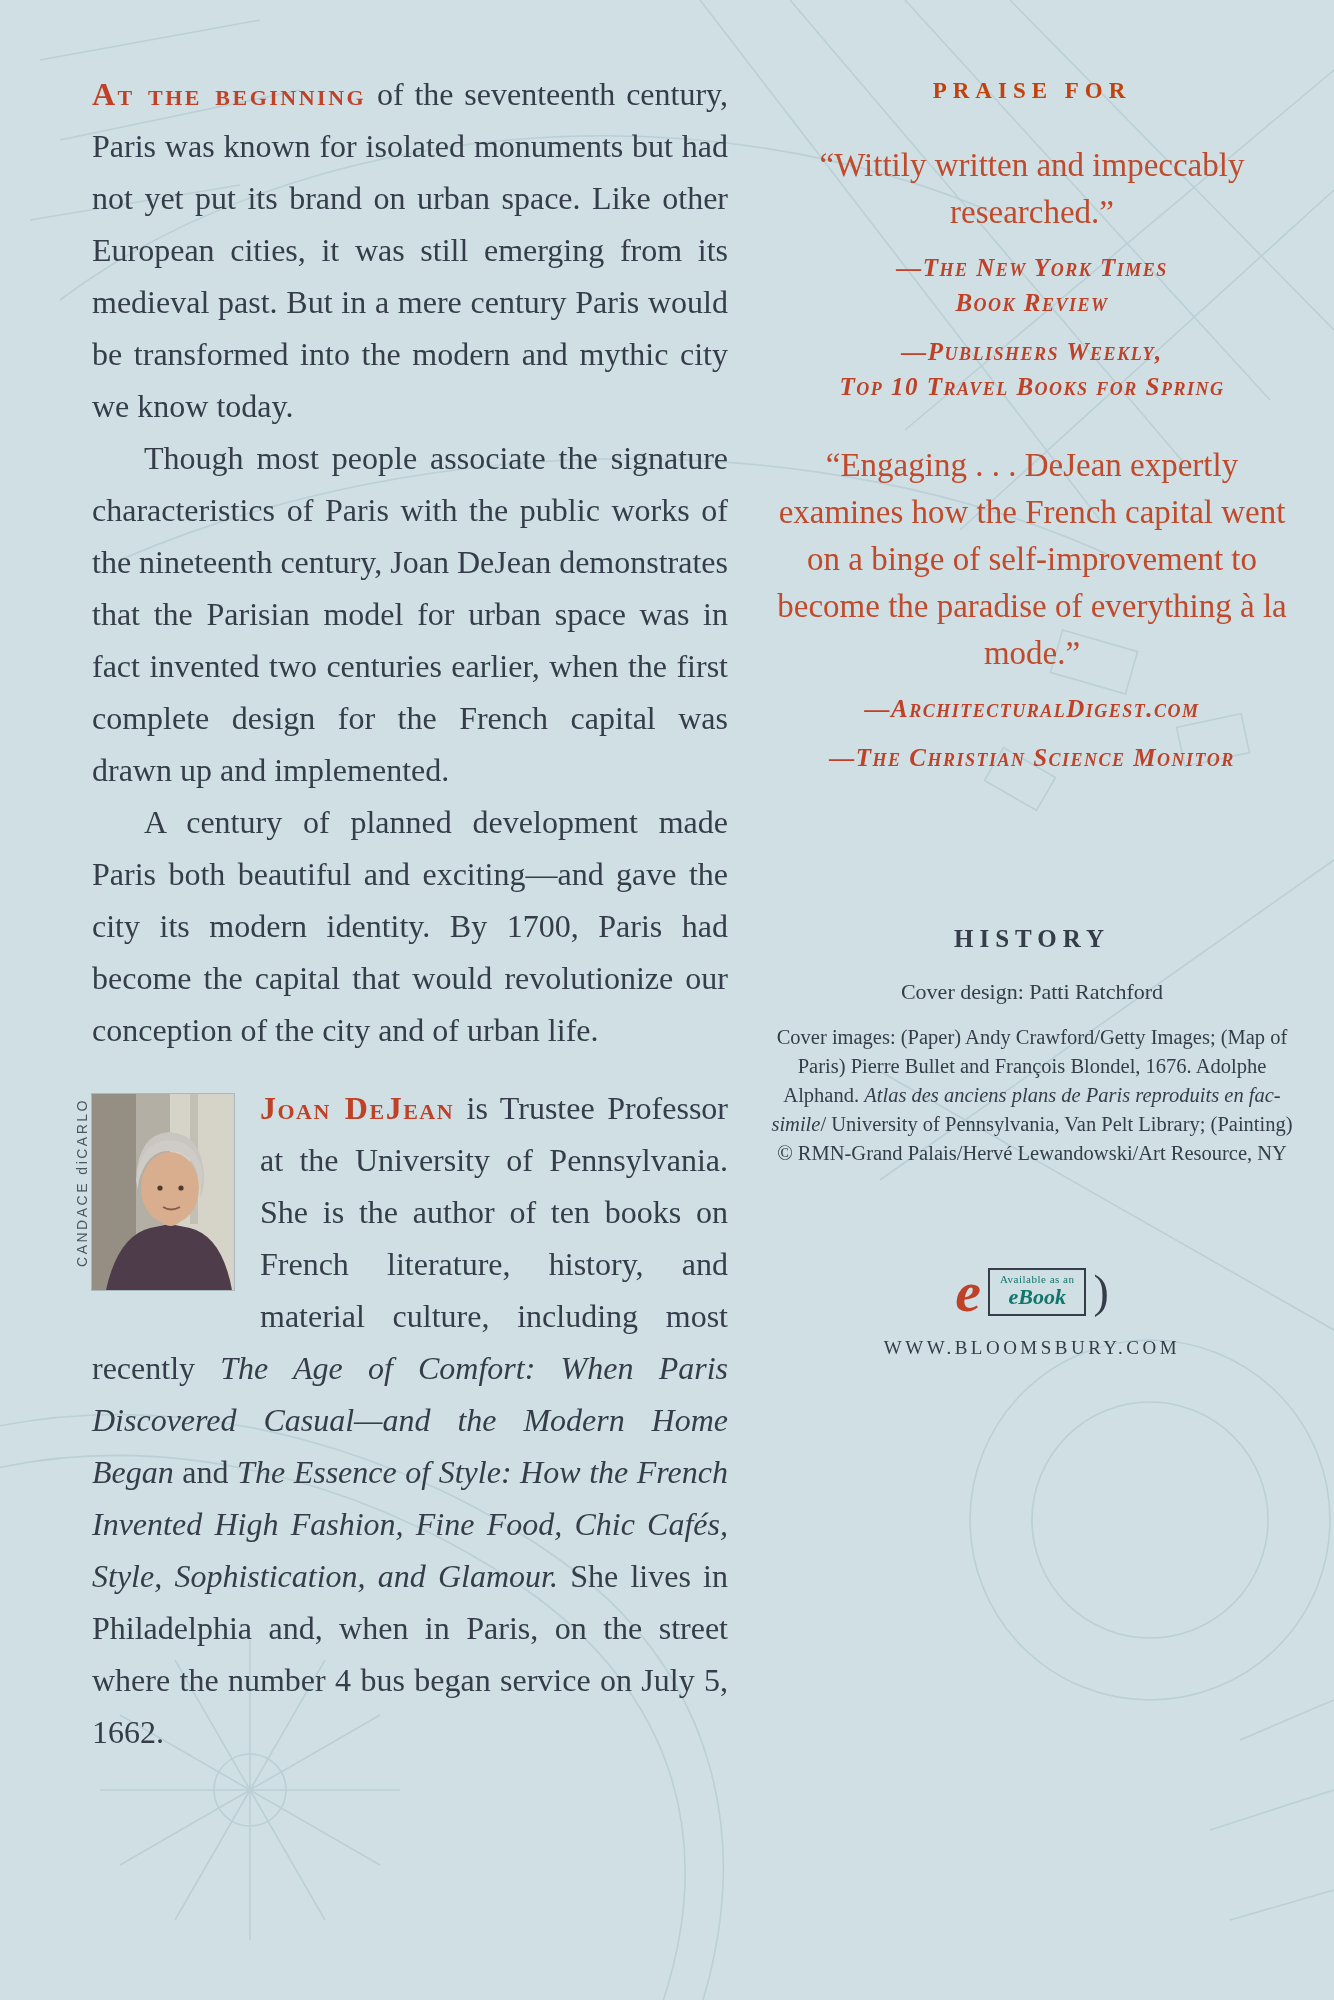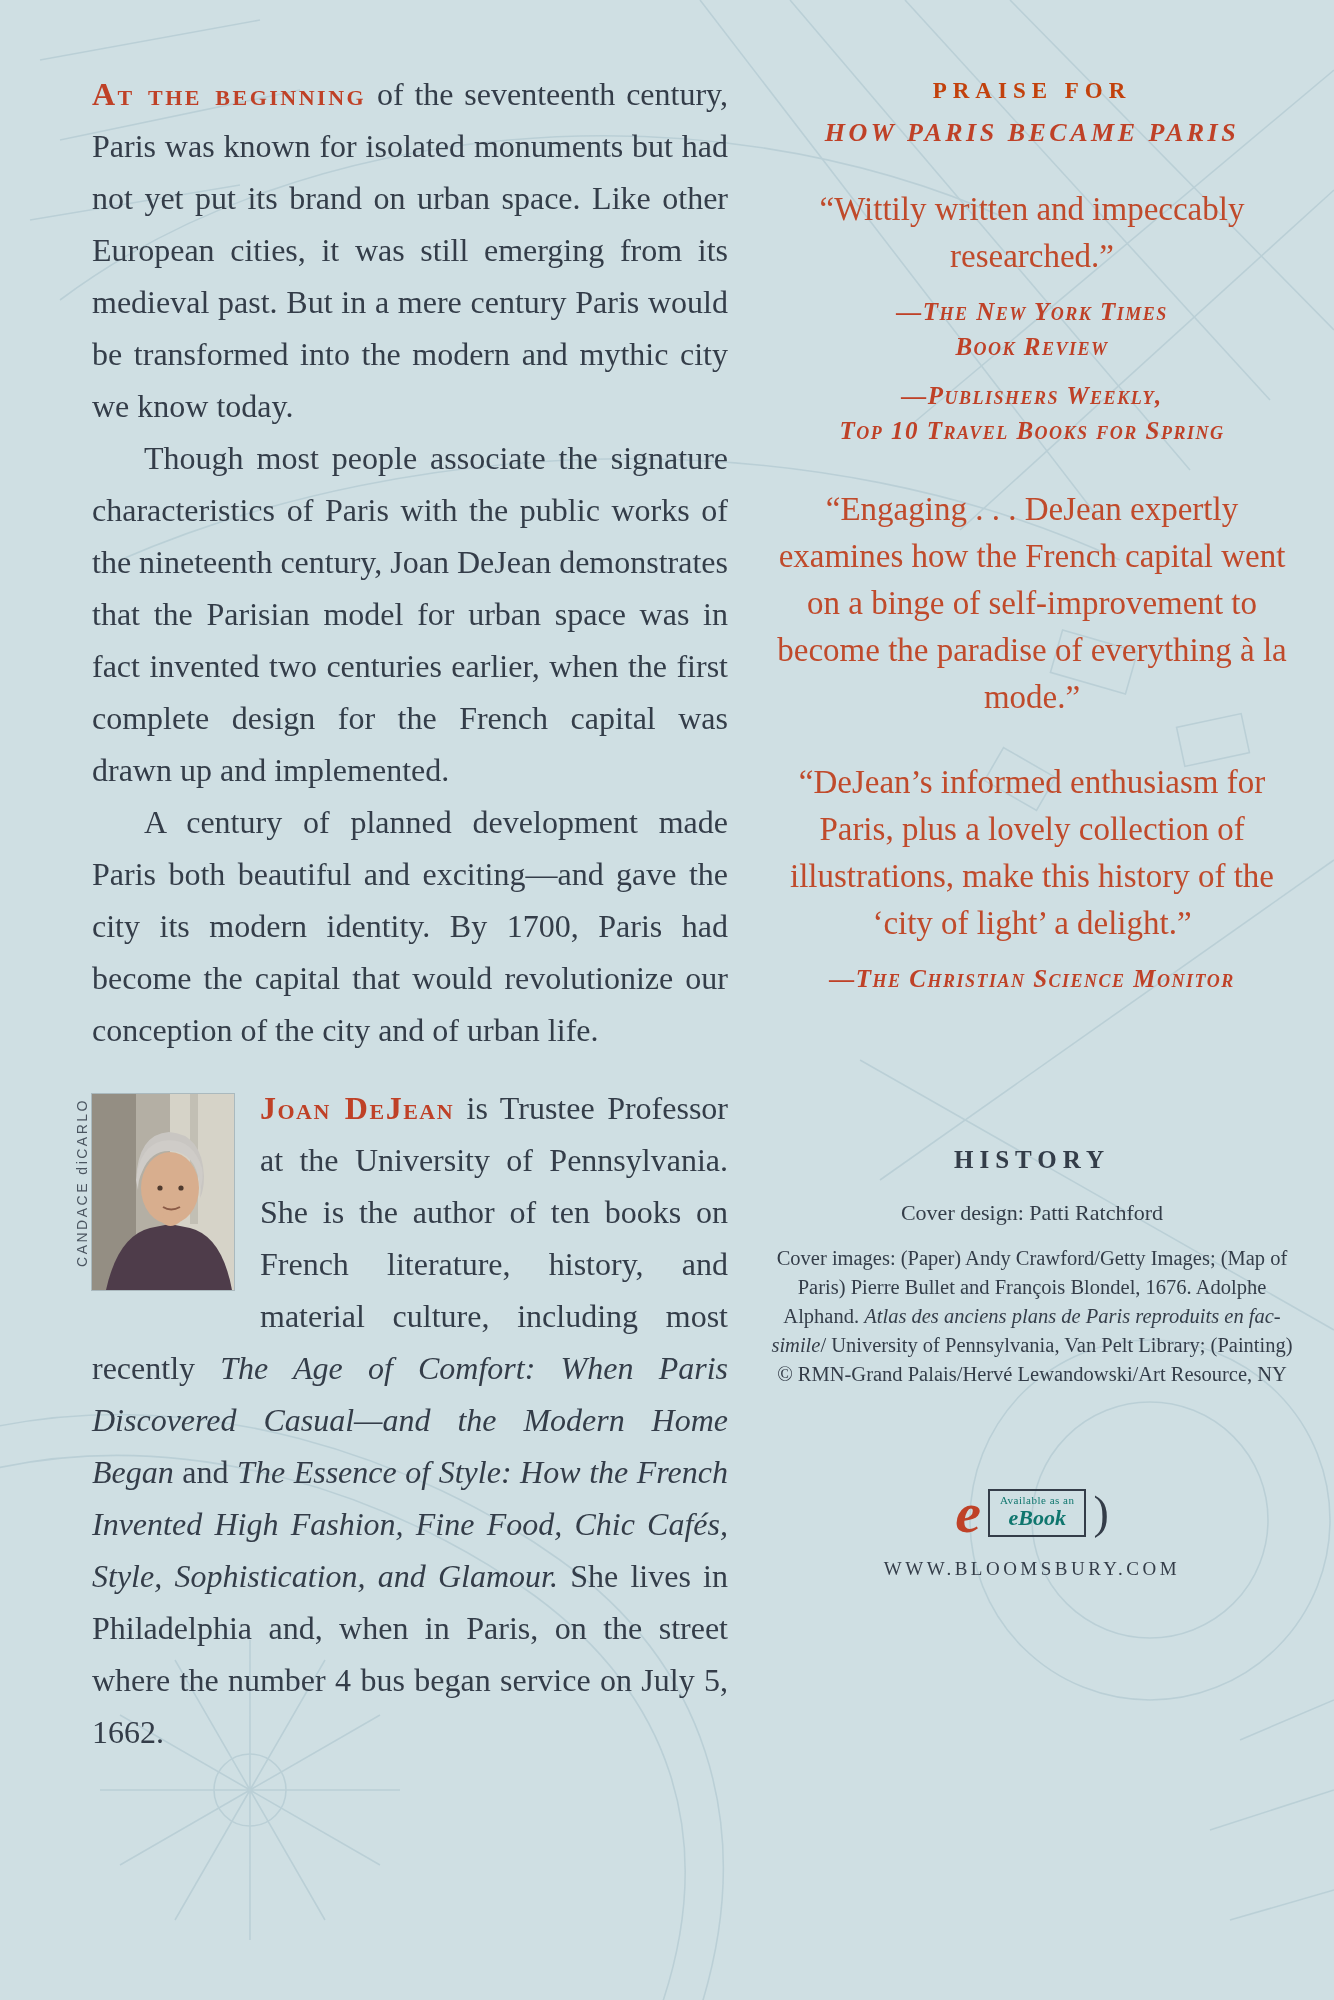--- a/index.html
+++ b/index.html
@@ -127,32 +127,31 @@
         <path d="M70 128 Q78 136 88 128 L86 118 L72 118 Z" fill="#d8ae8e"></path>
       </svg>
 
       <p class="para"><span class="bio-lead">Joan DeJean</span><span> is Trustee Professor at the University of Pennsylvania. She is the author of ten books on French literature, history, and material culture, including most recently </span><span class="btitle">The Age of Comfort: When Paris Discovered Casual—and the Modern Home Began</span><span> and </span><span class="btitle">The Essence of Style: How the French Invented High Fashion, Fine Food, Chic Cafés, Style, Sophistication, and Glamour.</span><span> She lives in Philadelphia and, when in Paris, on the street where the number 4 bus began service on July 5, 1662.</span></p>
     </div>
   </div>
 
   <div class="right-col">
 
     <div class="praise-label">PRAISE FOR</div>
-    <div class="book-title">HOW PARIS BECAME PARIS</div>
 
     <div class="quote">“Wittily written and impeccably researched.”</div>
     <div class="attribution">—The New York Times
 Book Review</div>
 
     <div class="attribution">—Publishers Weekly,
 Top 10 Travel Books for Spring</div>
 
     <div class="quote">“Engaging . . . DeJean expertly examines how the French capital went on a binge of self-improvement to become the paradise of everything à la mode.”</div>
+    <div class="attribution">—ArchitecturalDigest.com</div>
 
-    <div class="quote">“DeJean’s informed enthusiasm for Paris, plus a lovely collection of illustrations, make this history of the ‘city of light’ a delight.”</div>
     <div class="attribution">—The Christian Science Monitor</div>
 
     <div class="category">HISTORY</div>
     <div class="cover-design">Cover design: Patti Ratchford</div>
 
     <p class="credits"><span>Cover images: (Paper) Andy Crawford/Getty Images; (Map of Paris) Pierre Bullet and François Blondel, 1676. Adolphe Alphand. </span><span class="btitle">Atlas des anciens plans de Paris reproduits en fac-simile</span><span>/ University of Pennsylvania, Van Pelt Library; (Painting) © RMN-Grand Palais/Hervé Lewandowski/Art Resource, NY</span></p>
 
     <div class="ebook">
       <span class="ebook-e">e</span>
       <span class="ebook-box">

